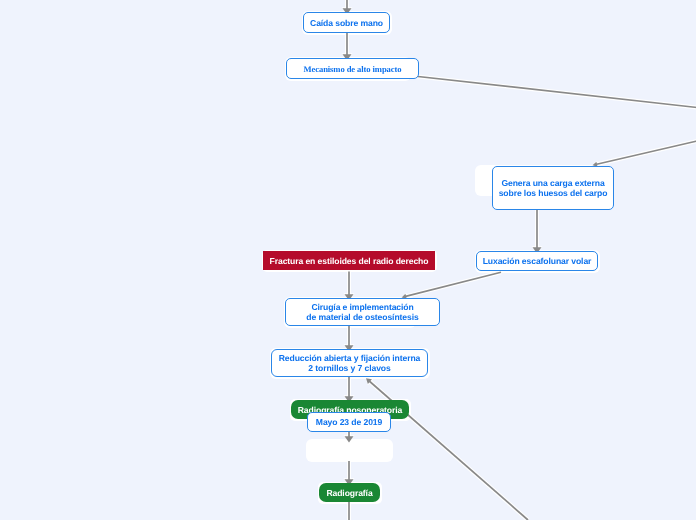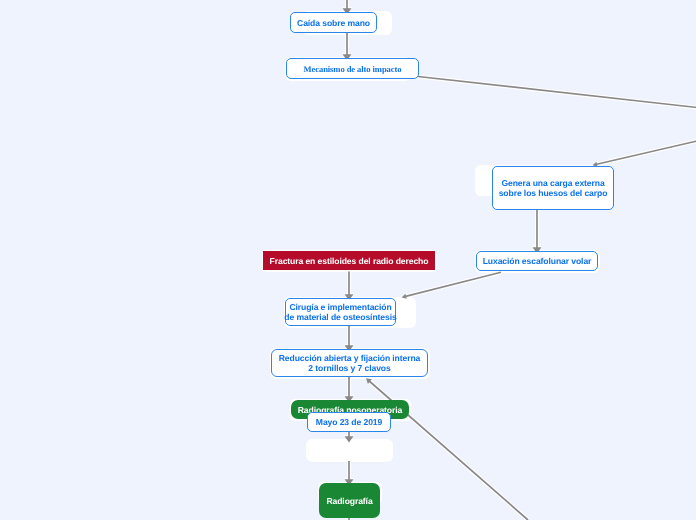--- a/index.html
+++ b/index.html
@@ -110,47 +110,47 @@
     </g>
     <g class="edge">
       <line class="edge-casing" x1="349" y1="502" x2="349" y2="520" stroke="#ffffff" stroke-width="4"></line>
       <polygon class="head-casing" points=""></polygon>
       <line class="edge-stroke" x1="349" y1="502" x2="349" y2="520" stroke="#898989" stroke-width="1.7"></line>
       <polygon class="head" points=""></polygon>
     </g>
   </svg>
 
   <div id="nodes-layer">
-    <div class="node blue" style="left: 290px; top: 12px; width: 87px; height: 21px;">
+    <div class="node blue" style="left: 303px; top: 12px; width: 87px; height: 21px;">
       <span class="node-label">Caída sobre mano</span>
     </div>
     <div class="node blue" style="left: 286px; top: 58px; width: 133px; height: 21px; font-family: Liberation Serif, serif;">
       <span class="node-label">Mecanismo de alto impacto</span>
     </div>
     <div class="node blue" style="left: 492px; top: 166px; width: 122px; height: 44px; align-items: center;">
       <span class="node-label">Genera una carga externa</span>
       <span class="node-label">sobre los huesos del carpo</span>
     </div>
     <div class="node red" style="left: 263px; top: 251px; width: 172px; height: 19px;">
       <span class="node-label">Fractura en estiloides del radio derecho</span>
     </div>
     <div class="node blue" style="left: 476px; top: 251px; width: 122px; height: 20px;">
       <span class="node-label">Luxación escafolunar volar</span>
     </div>
-    <div class="node blue" style="left: 285px; top: 298px; width: 111px; height: 28px; align-items: center;">
+    <div class="node blue" style="left: 285px; top: 298px; width: 155px; height: 28px; align-items: center;">
       <span class="node-label">Cirugía e implementación</span>
       <span class="node-label">de material de osteosíntesis</span>
     </div>
     <div class="node blue" style="left: 271px; top: 349px; width: 157px; height: 28px; border-radius: 6px;">
       <span class="node-label">Reducción abierta y fijación interna</span>
       <span class="node-label">2 tornillos y 7 clavos</span>
     </div>
     <div class="node green" style="left: 291px; top: 400px; width: 118px; height: 19px;">
       <span class="node-label">Radiografía posoperatoria</span>
     </div>
     <div class="node blue" style="left: 307px; top: 412px; width: 84px; height: 20px;">
       <span class="node-label">Mayo 23 de 2019</span>
     </div>
-    <div class="node green" style="left: 319px; top: 483px; width: 61px; height: 35px;">
+    <div class="node green" style="left: 319px; top: 483px; width: 61px; height: 19px;">
       <span class="node-label">Radiografía</span>
     </div>
   </div>
 </div>
 
 </body></html>

